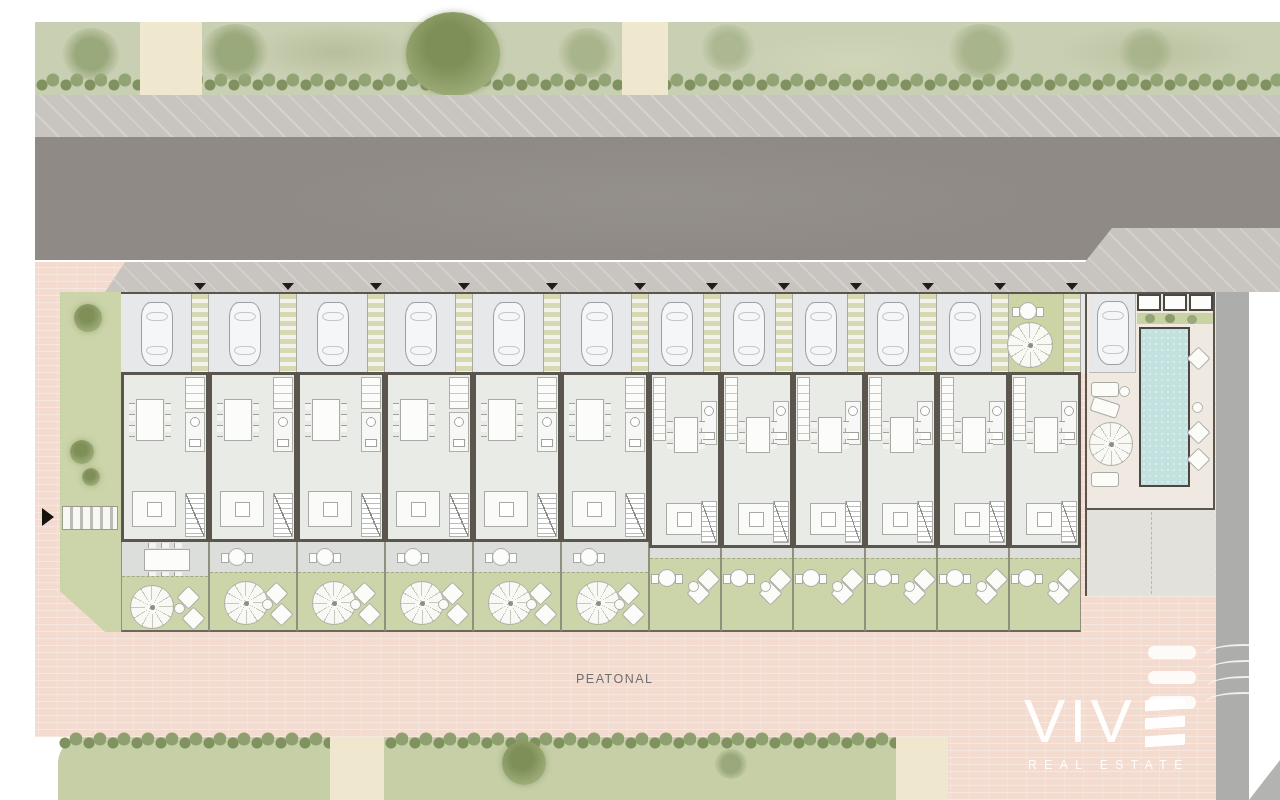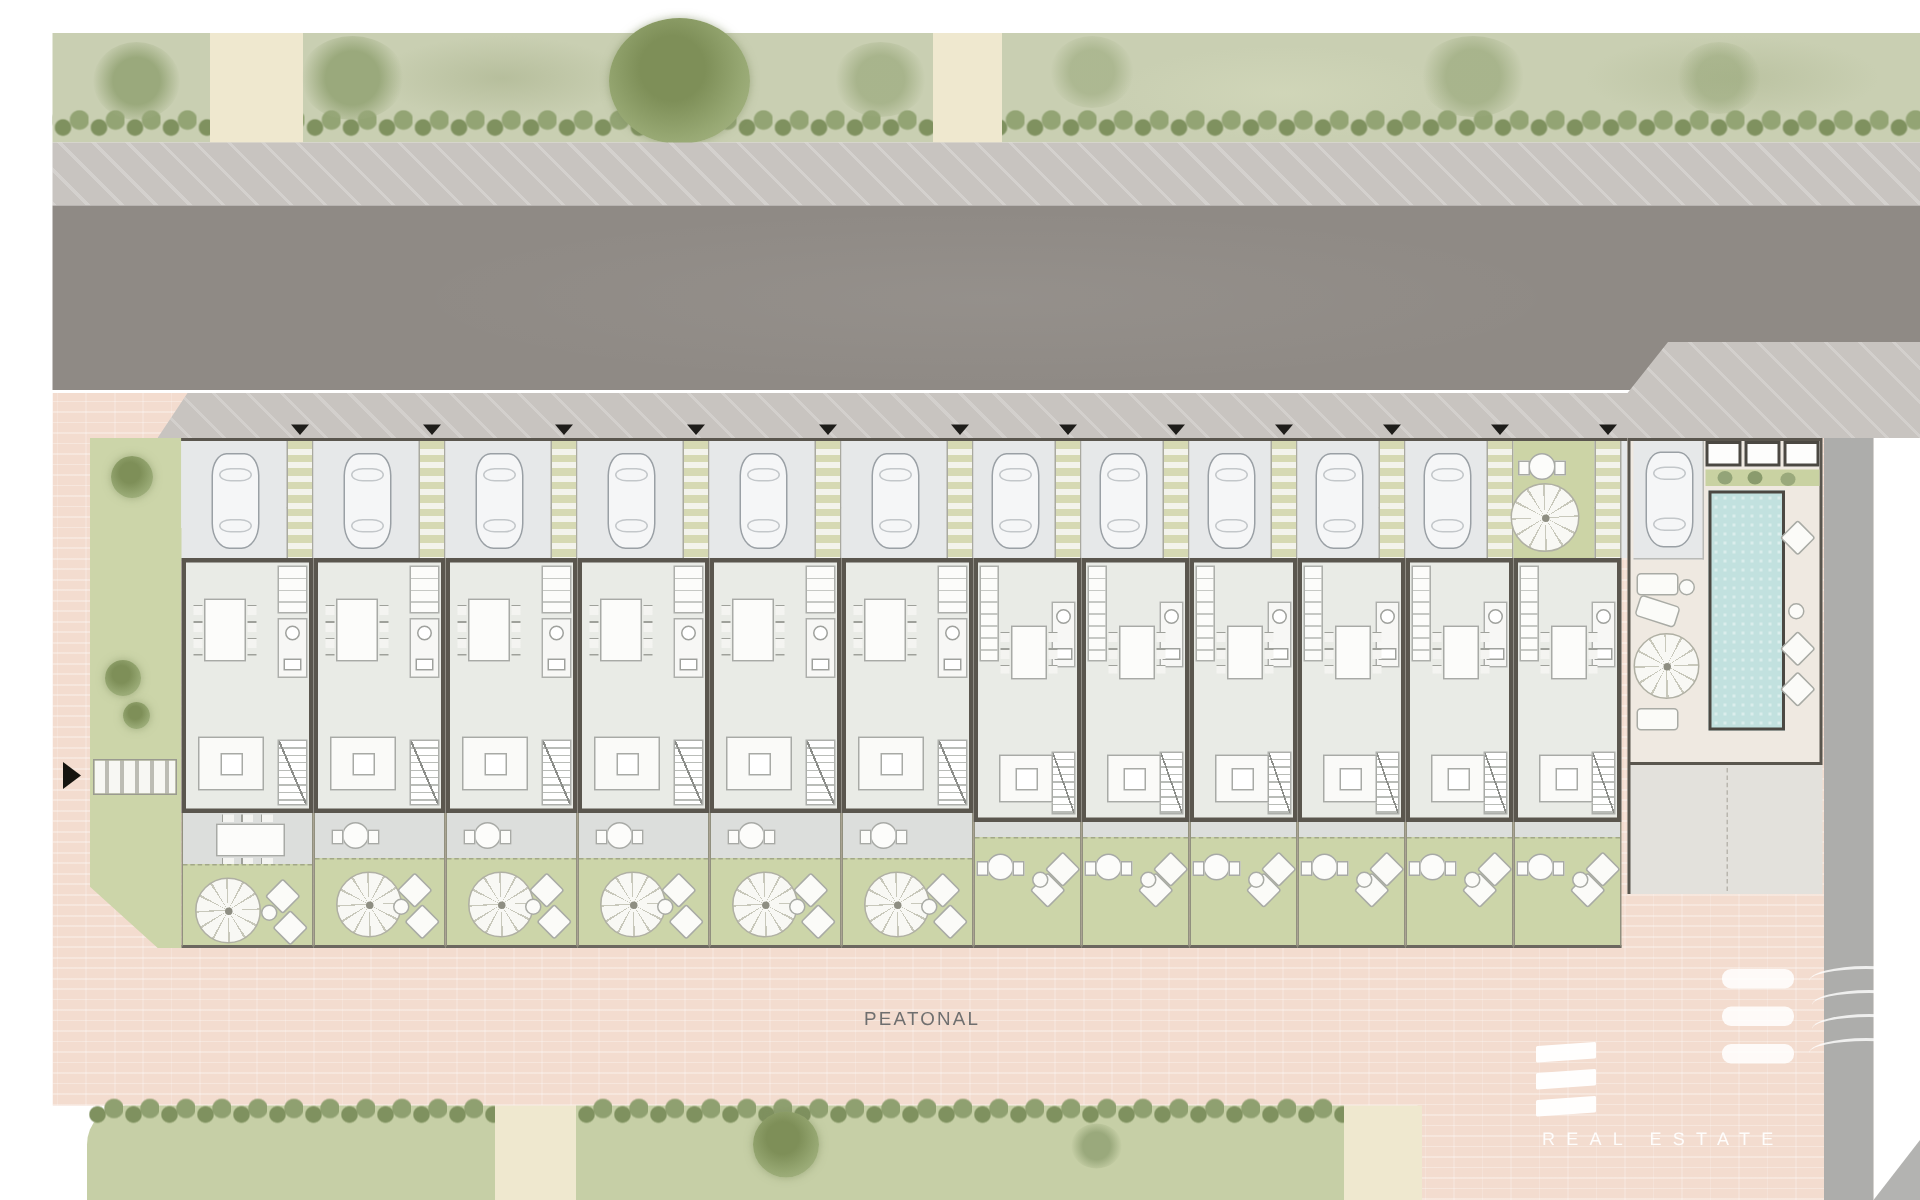--- a/index.html
+++ b/index.html
@@ -574,20 +574,21 @@
   <div class="arc" style="left:1206px;top:644px;"></div>
   <div class="arc" style="left:1208px;top:660px;"></div>
   <div class="arc" style="left:1208px;top:676px;"></div>
   <div class="arc" style="left:1206px;top:692px;"></div>
   <div class="abs lane-corner"></div>
 
   <div class="abs street-label">PEATONAL</div>
 
   <div class="abs logo">
     <div class="logo-row">
+      <span class="logo-letters">VIV</span>
       <span class="logo-bars">
           <i></i>
           <i></i>
           <i></i>
         </span>
     </div>
     <div class="logo-tagline">REAL ESTATE</div>
   </div>
 
 </div>

